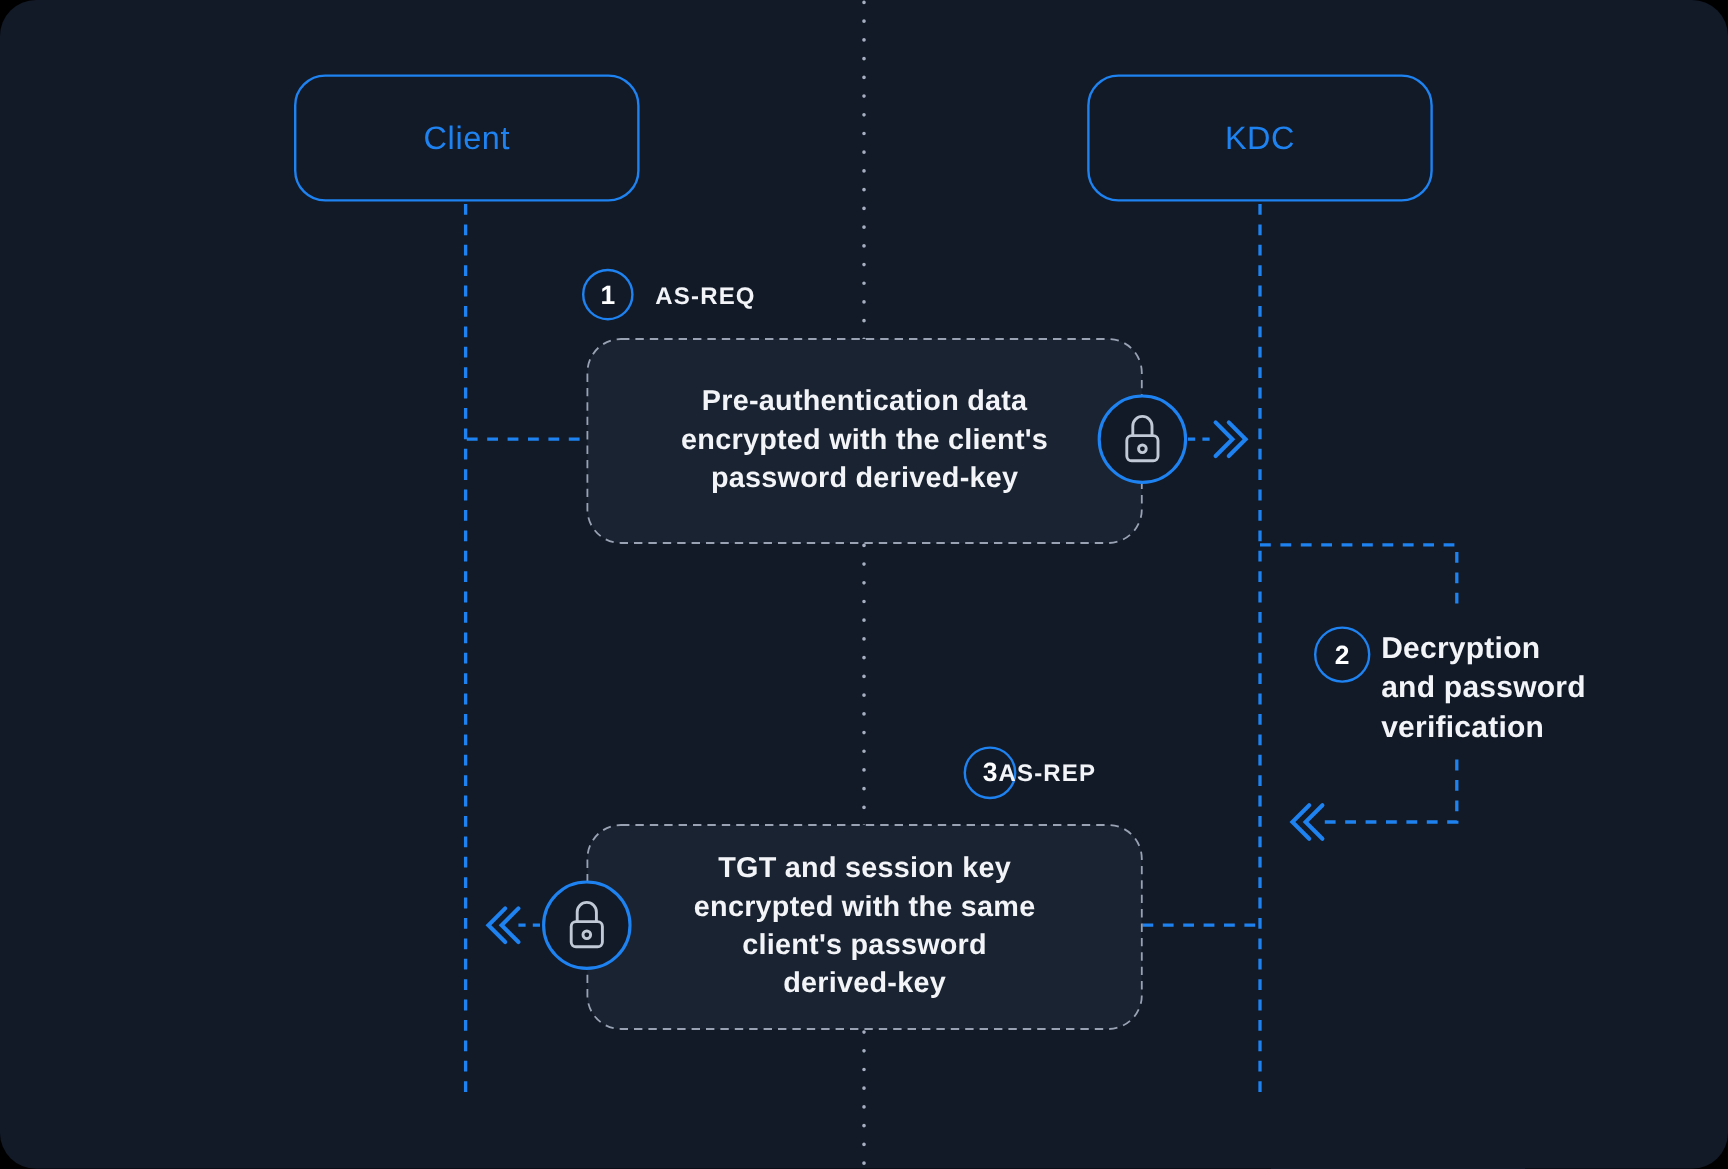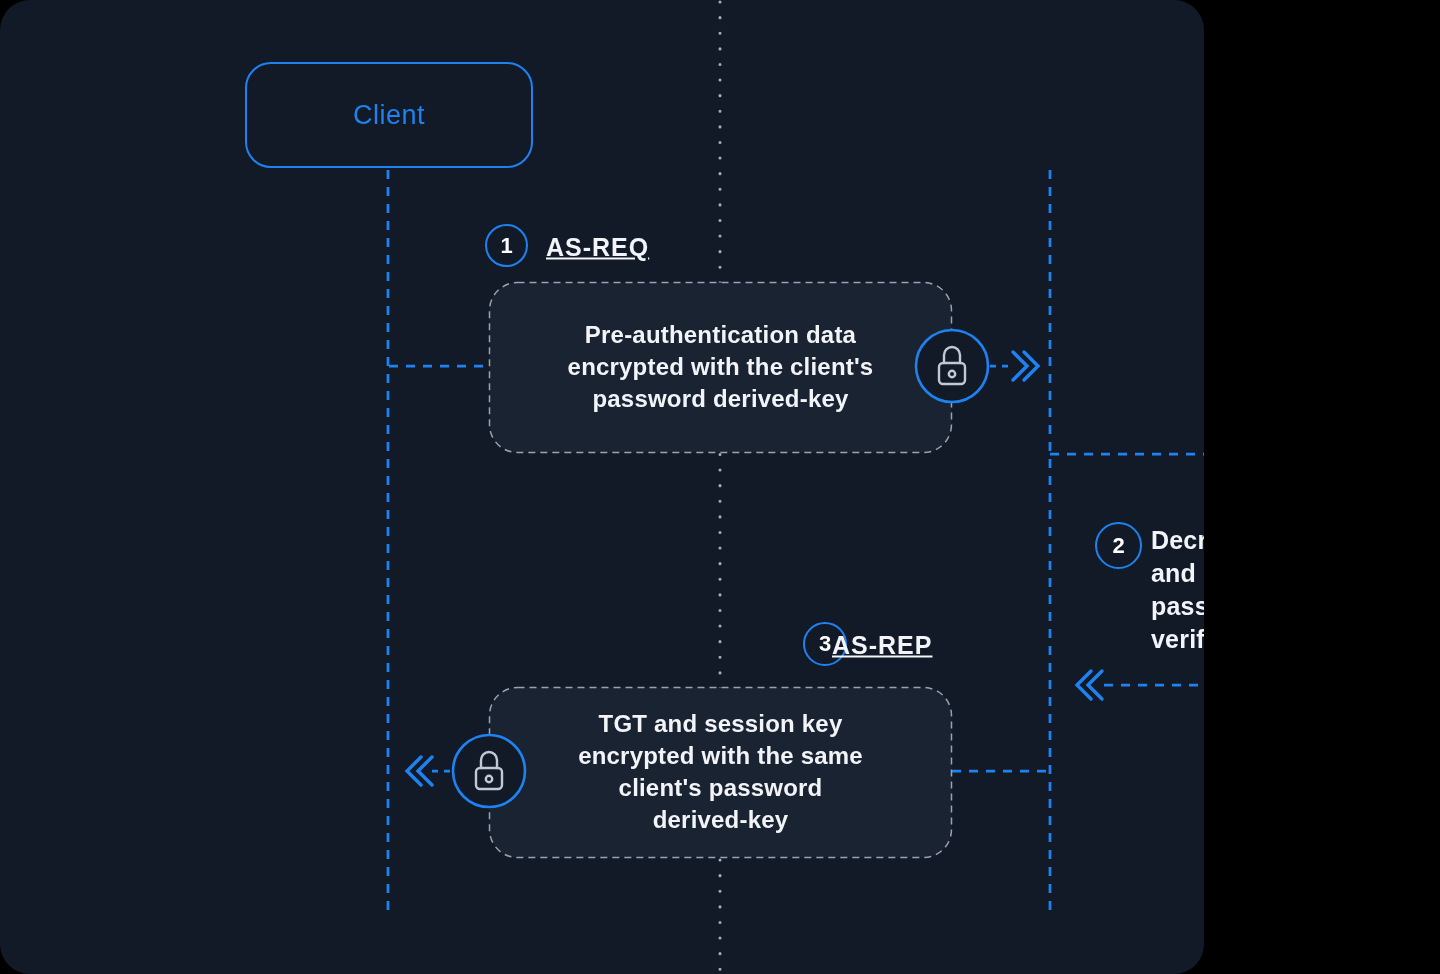--- a/index.html
+++ b/index.html
@@ -8,21 +8,21 @@
     --accent-blue:#1E82F0;
     --box-fill:#1A2331;
     --dash-gray:#98A2B3;
     --dot-gray:#A5AFBF;
     --text-white:#F2F4F8;
     --lock-stroke:#C2C9D6;
   }
   *{margin:0;padding:0;box-sizing:border-box;}
   html,body{width:1440px;height:974px;background:var(--panel-outside);overflow:hidden;
     font-family:"Liberation Sans","DejaVu Sans",sans-serif;}
-  .panel{position:relative;width:1204px;height:974px;background:var(--background);
+  .panel{position:relative;width:1440px;height:974px;background:var(--background);
     border-radius:30px;overflow:hidden;}
   svg.layer{position:absolute;inset:0;width:1440px;height:974px;display:block;}
 
   
   .dots{stroke:var(--dot-gray);stroke-width:3;stroke-dasharray:0.1 15.5;stroke-linecap:round;fill:none;}
   .blue-dash{stroke:var(--accent-blue);stroke-width:2.75;stroke-dasharray:9 8;fill:none;}
   .blue-dash-sm{stroke:var(--accent-blue);stroke-width:2.75;stroke-dasharray:6 6;fill:none;}
   .msg-rect{fill:var(--box-fill);stroke:var(--dash-gray);stroke-width:1.5;stroke-dasharray:7 5;}
   .chev{stroke:var(--accent-blue);stroke-width:3.4;fill:none;stroke-linecap:round;stroke-linejoin:miter;}
   .lock-circle{fill:var(--background);stroke:var(--accent-blue);stroke-width:2.6;}
@@ -44,22 +44,22 @@
   .msg-asrep{top:687px;}
 
   
   .step-circle{position:absolute;border:2.4px solid var(--accent-blue);border-radius:50%;
     background:var(--background);display:flex;align-items:center;justify-content:center;
     color:#FFFFFF;font-weight:700;font-size:22px;}
   .step1-circle{left:485px;top:224px;width:43px;height:43px;}
   .step2-circle{left:1095px;top:522px;width:47px;height:47px;}
   .step3-circle{left:803px;top:622px;width:44px;height:44px;}
 
-  .step-label{position:absolute;color:var(--text-white);font-weight:700;font-size:25px;
-    letter-spacing:1px;line-height:1;transform:translateY(-50%);white-space:nowrap;text-decoration:underline;}
+  .step-label{position:absolute;color:var(--text-white);font-weight:700;font-size:20px;
+    letter-spacing:1px;line-height:1;transform:translateY(-50%);white-space:nowrap;}
   .step1-label{left:546px;top:247px;}
   .step3-label{left:832px;top:645px;}
 
   .step2-label{position:absolute;left:1151px;top:524px;color:var(--text-white);
     font-weight:700;font-size:25px;line-height:33px;white-space:pre-line;letter-spacing:0.2px;}
 </style>
 </head>
 <body>
 
 <div class="panel">
@@ -104,20 +104,23 @@
     </g>
     <g>
       <path class="chev" d="M421 757 L407 771 L421 785"></path>
       <path class="chev" d="M432 757 L418 771 L432 785"></path>
     </g>
   </svg>
 
   <div class="actor actor-client">
     <span>Client</span>
   </div>
+  <div class="actor actor-kdc">
+    <span>KDC</span>
+  </div>
 
   <div class="step-circle step1-circle">
     <span>1</span>
   </div>
   <div class="step-label step1-label">AS-REQ</div>
 
   <div class="step-circle step2-circle">
     <span>2</span>
   </div>
   <div class="step2-label">Decryption

